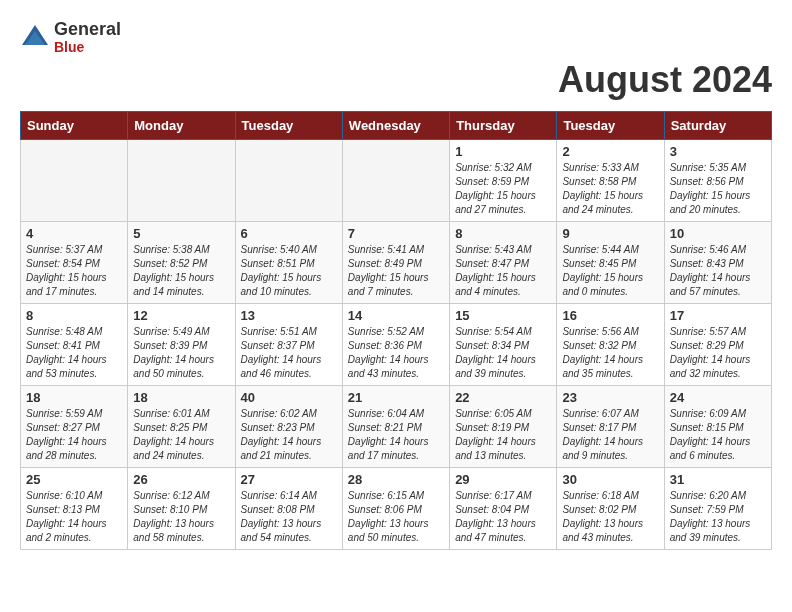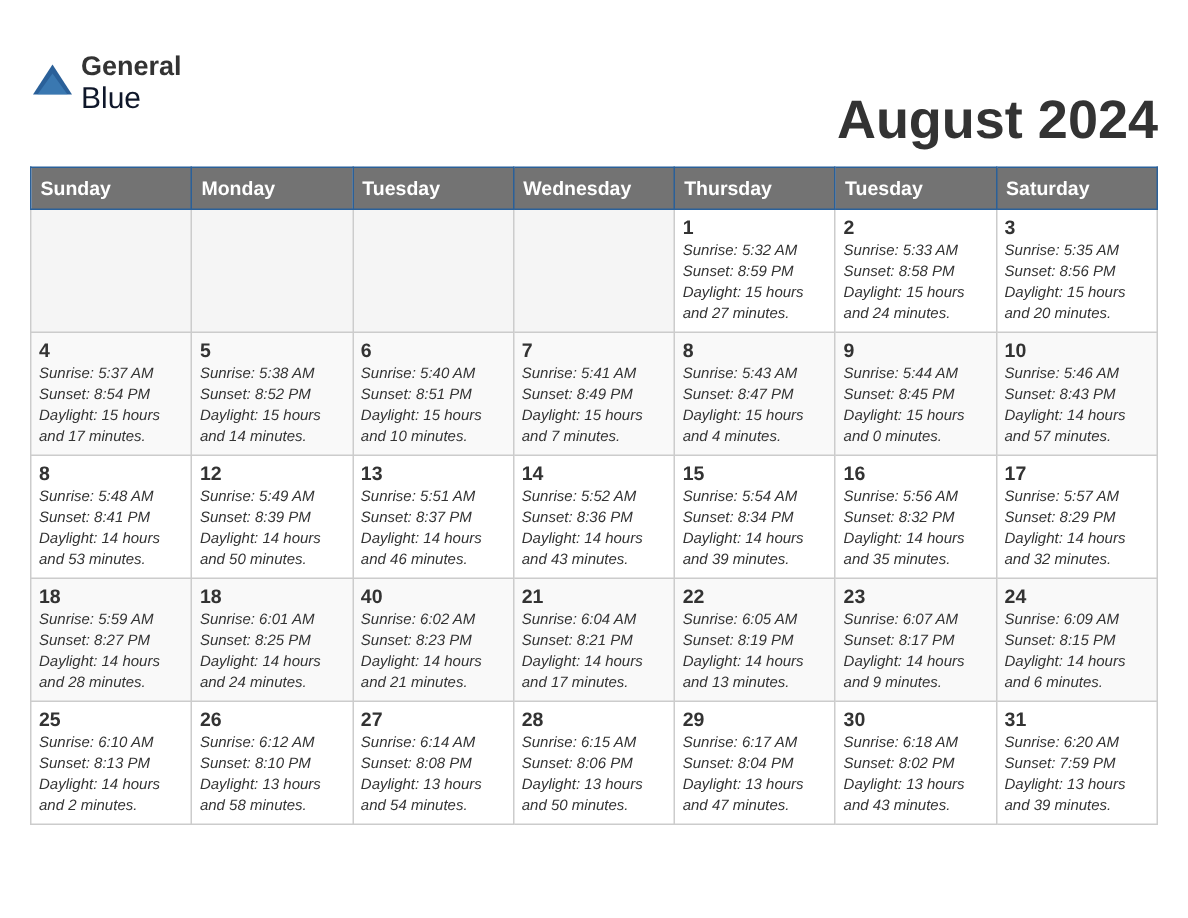--- a/index.html
+++ b/index.html
@@ -13,36 +13,35 @@
     .header {
       display: flex;
       align-items: flex-start;
       justify-content: space-between;
       margin-bottom: 10px;
     }
     .logo {
       display: flex;
       align-items: center;
       gap: 4px;
-      margin-top: 15px;
     }
     .logo-text {
       display: flex;
       flex-direction: column;
       line-height: 1.1;
     }
     .logo-general {
       font-size: 18px;
       font-weight: bold;
       color: #333;
     }
     .logo-blue {
-      font-size: 20px;
-      font-weight: normal;
-      color: #0f172a;
+      font-size: 14px;
+      font-weight: bold;
+      color: #b91c1c;
     }
     .logo-icon {
       width: 30px;
       height: 30px;
     }
     .title-section {
       text-align: right;
     }
     .month-year {
       font-size: 36px;
@@ -54,21 +53,21 @@
       font-size: 16px;
       color: #333;
       font-weight: bold;
     }
     table {
       width: 100%;
       border-collapse: collapse;
       table-layout: fixed;
     }
     th {
-      background-color: #737373;
+      background-color: #7f1d1d;
       color: white;
       text-align: left;
       padding: 6px 6px;
       font-size: 13px;
       border: 1px solid #2a6099;
     }
     td {
       border: 1px solid #ccc;
       vertical-align: top;
       padding: 4px 5px;

